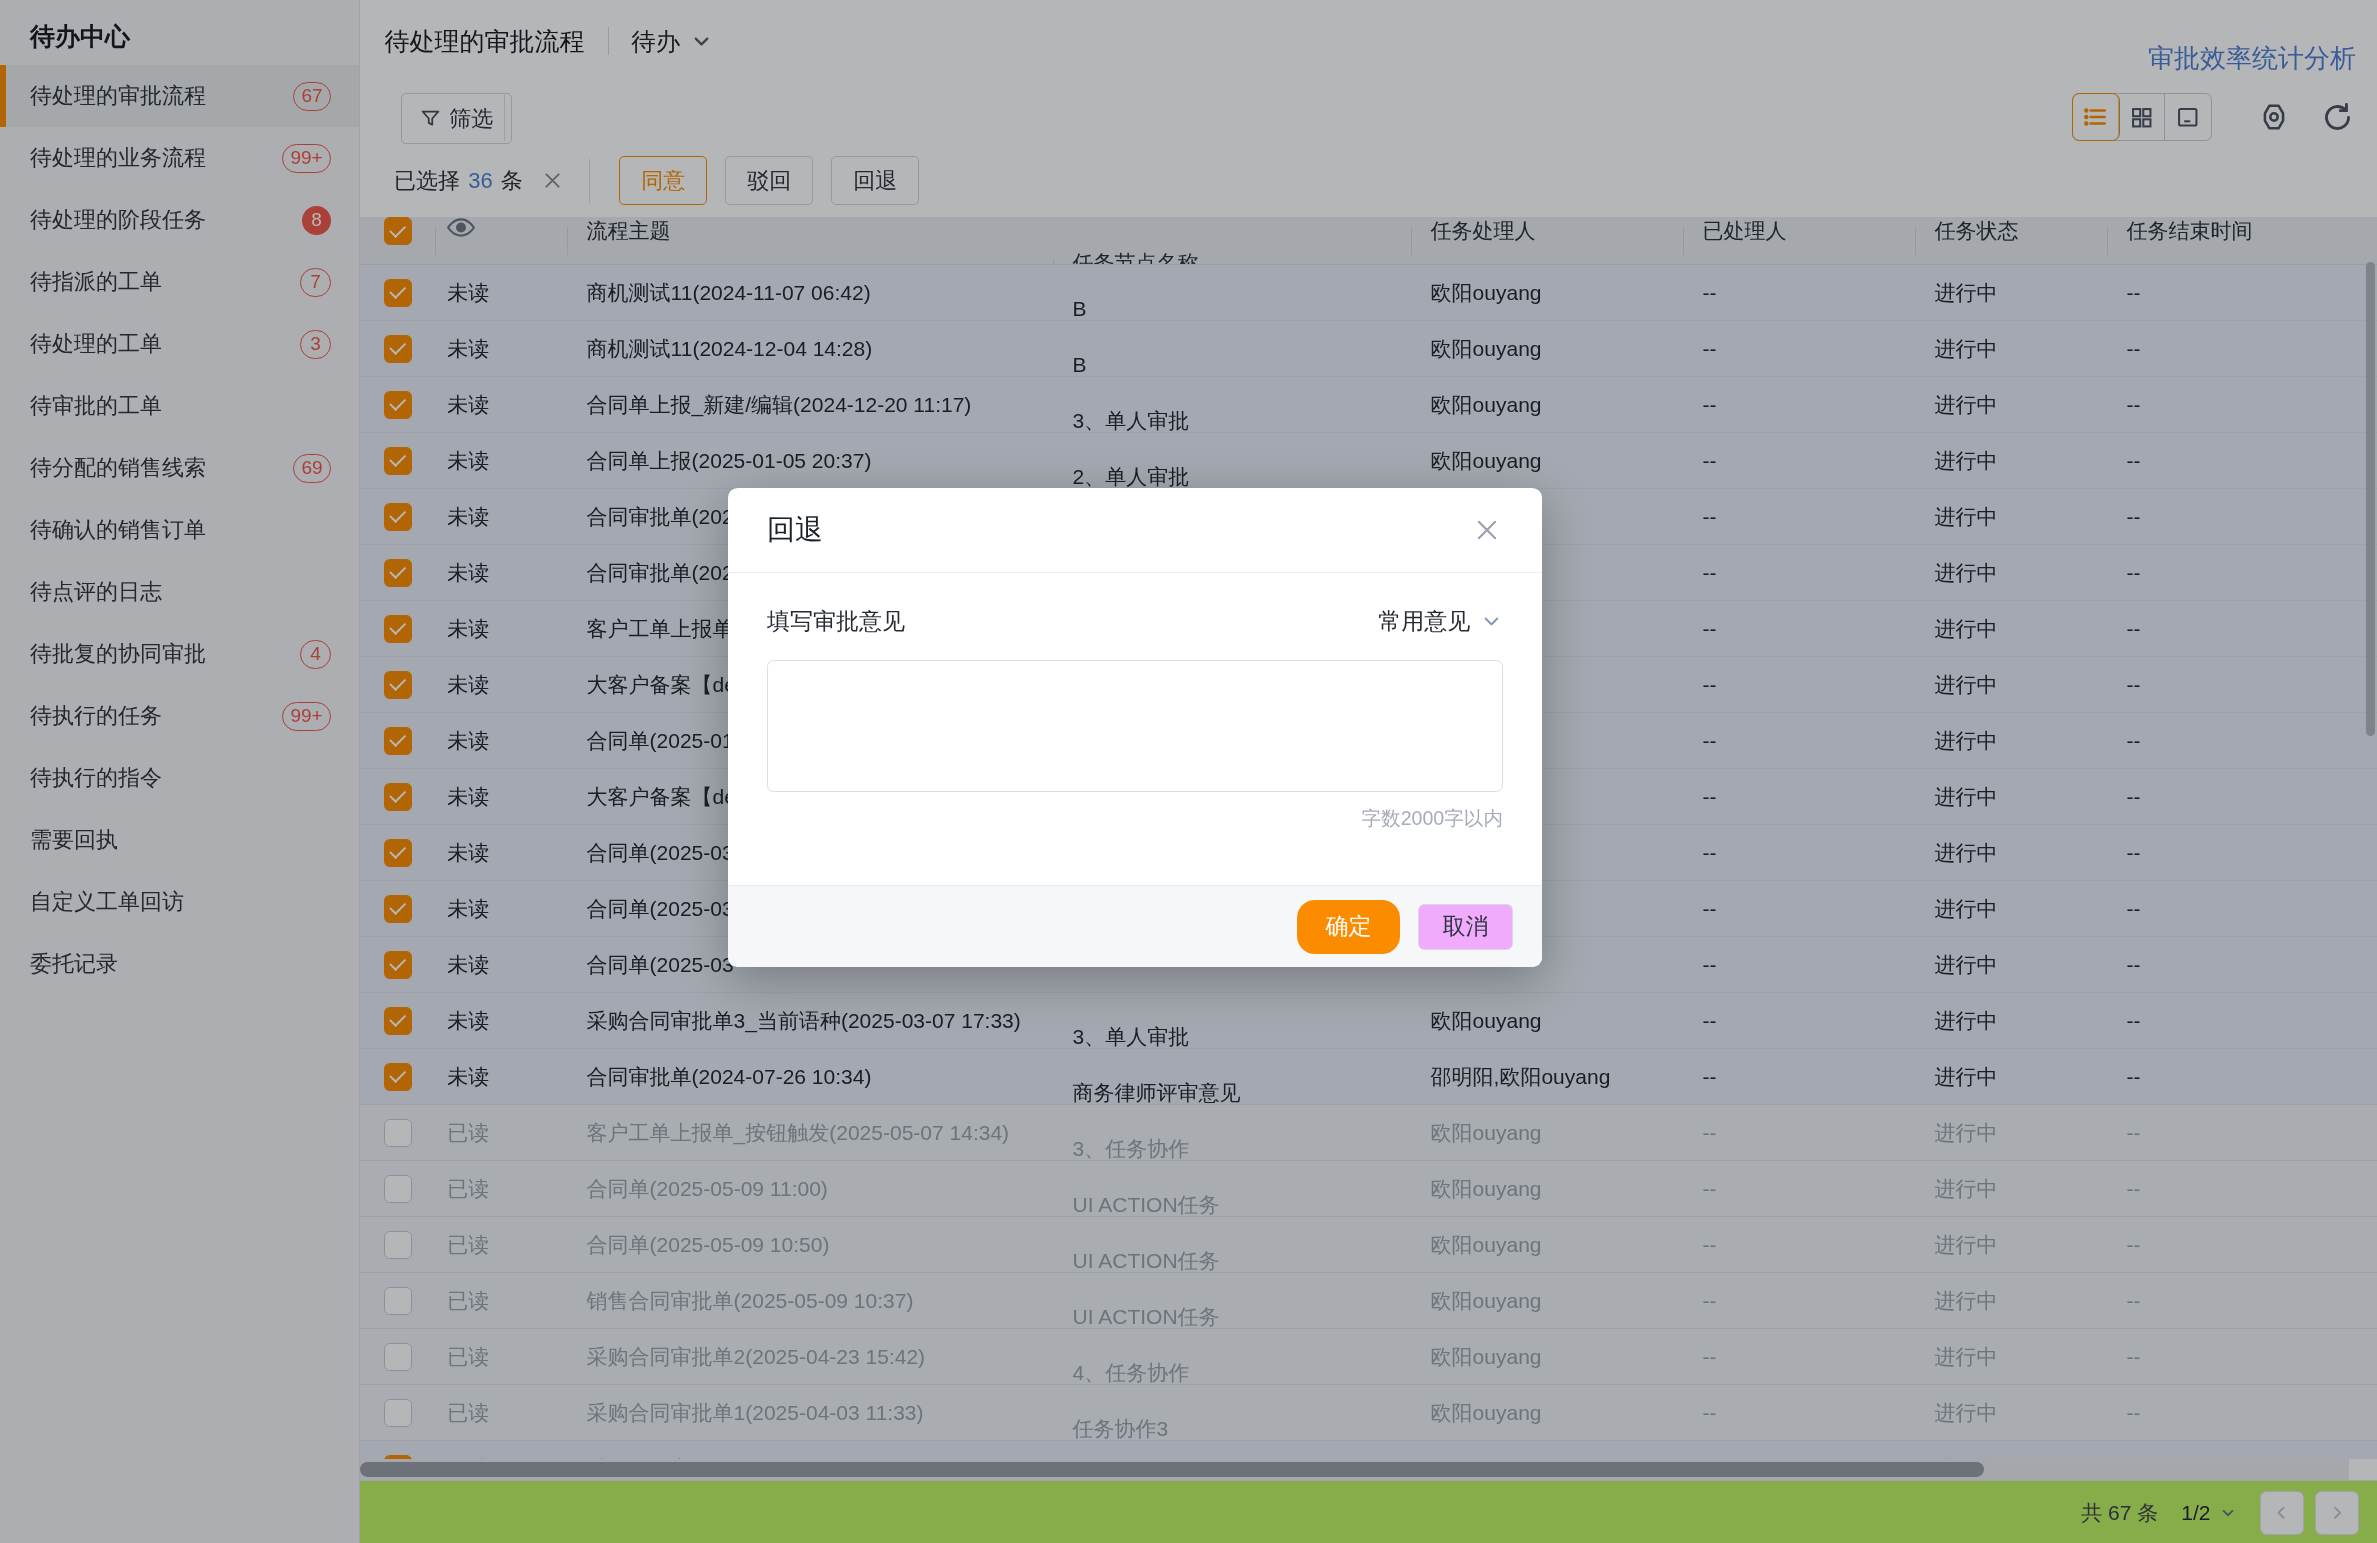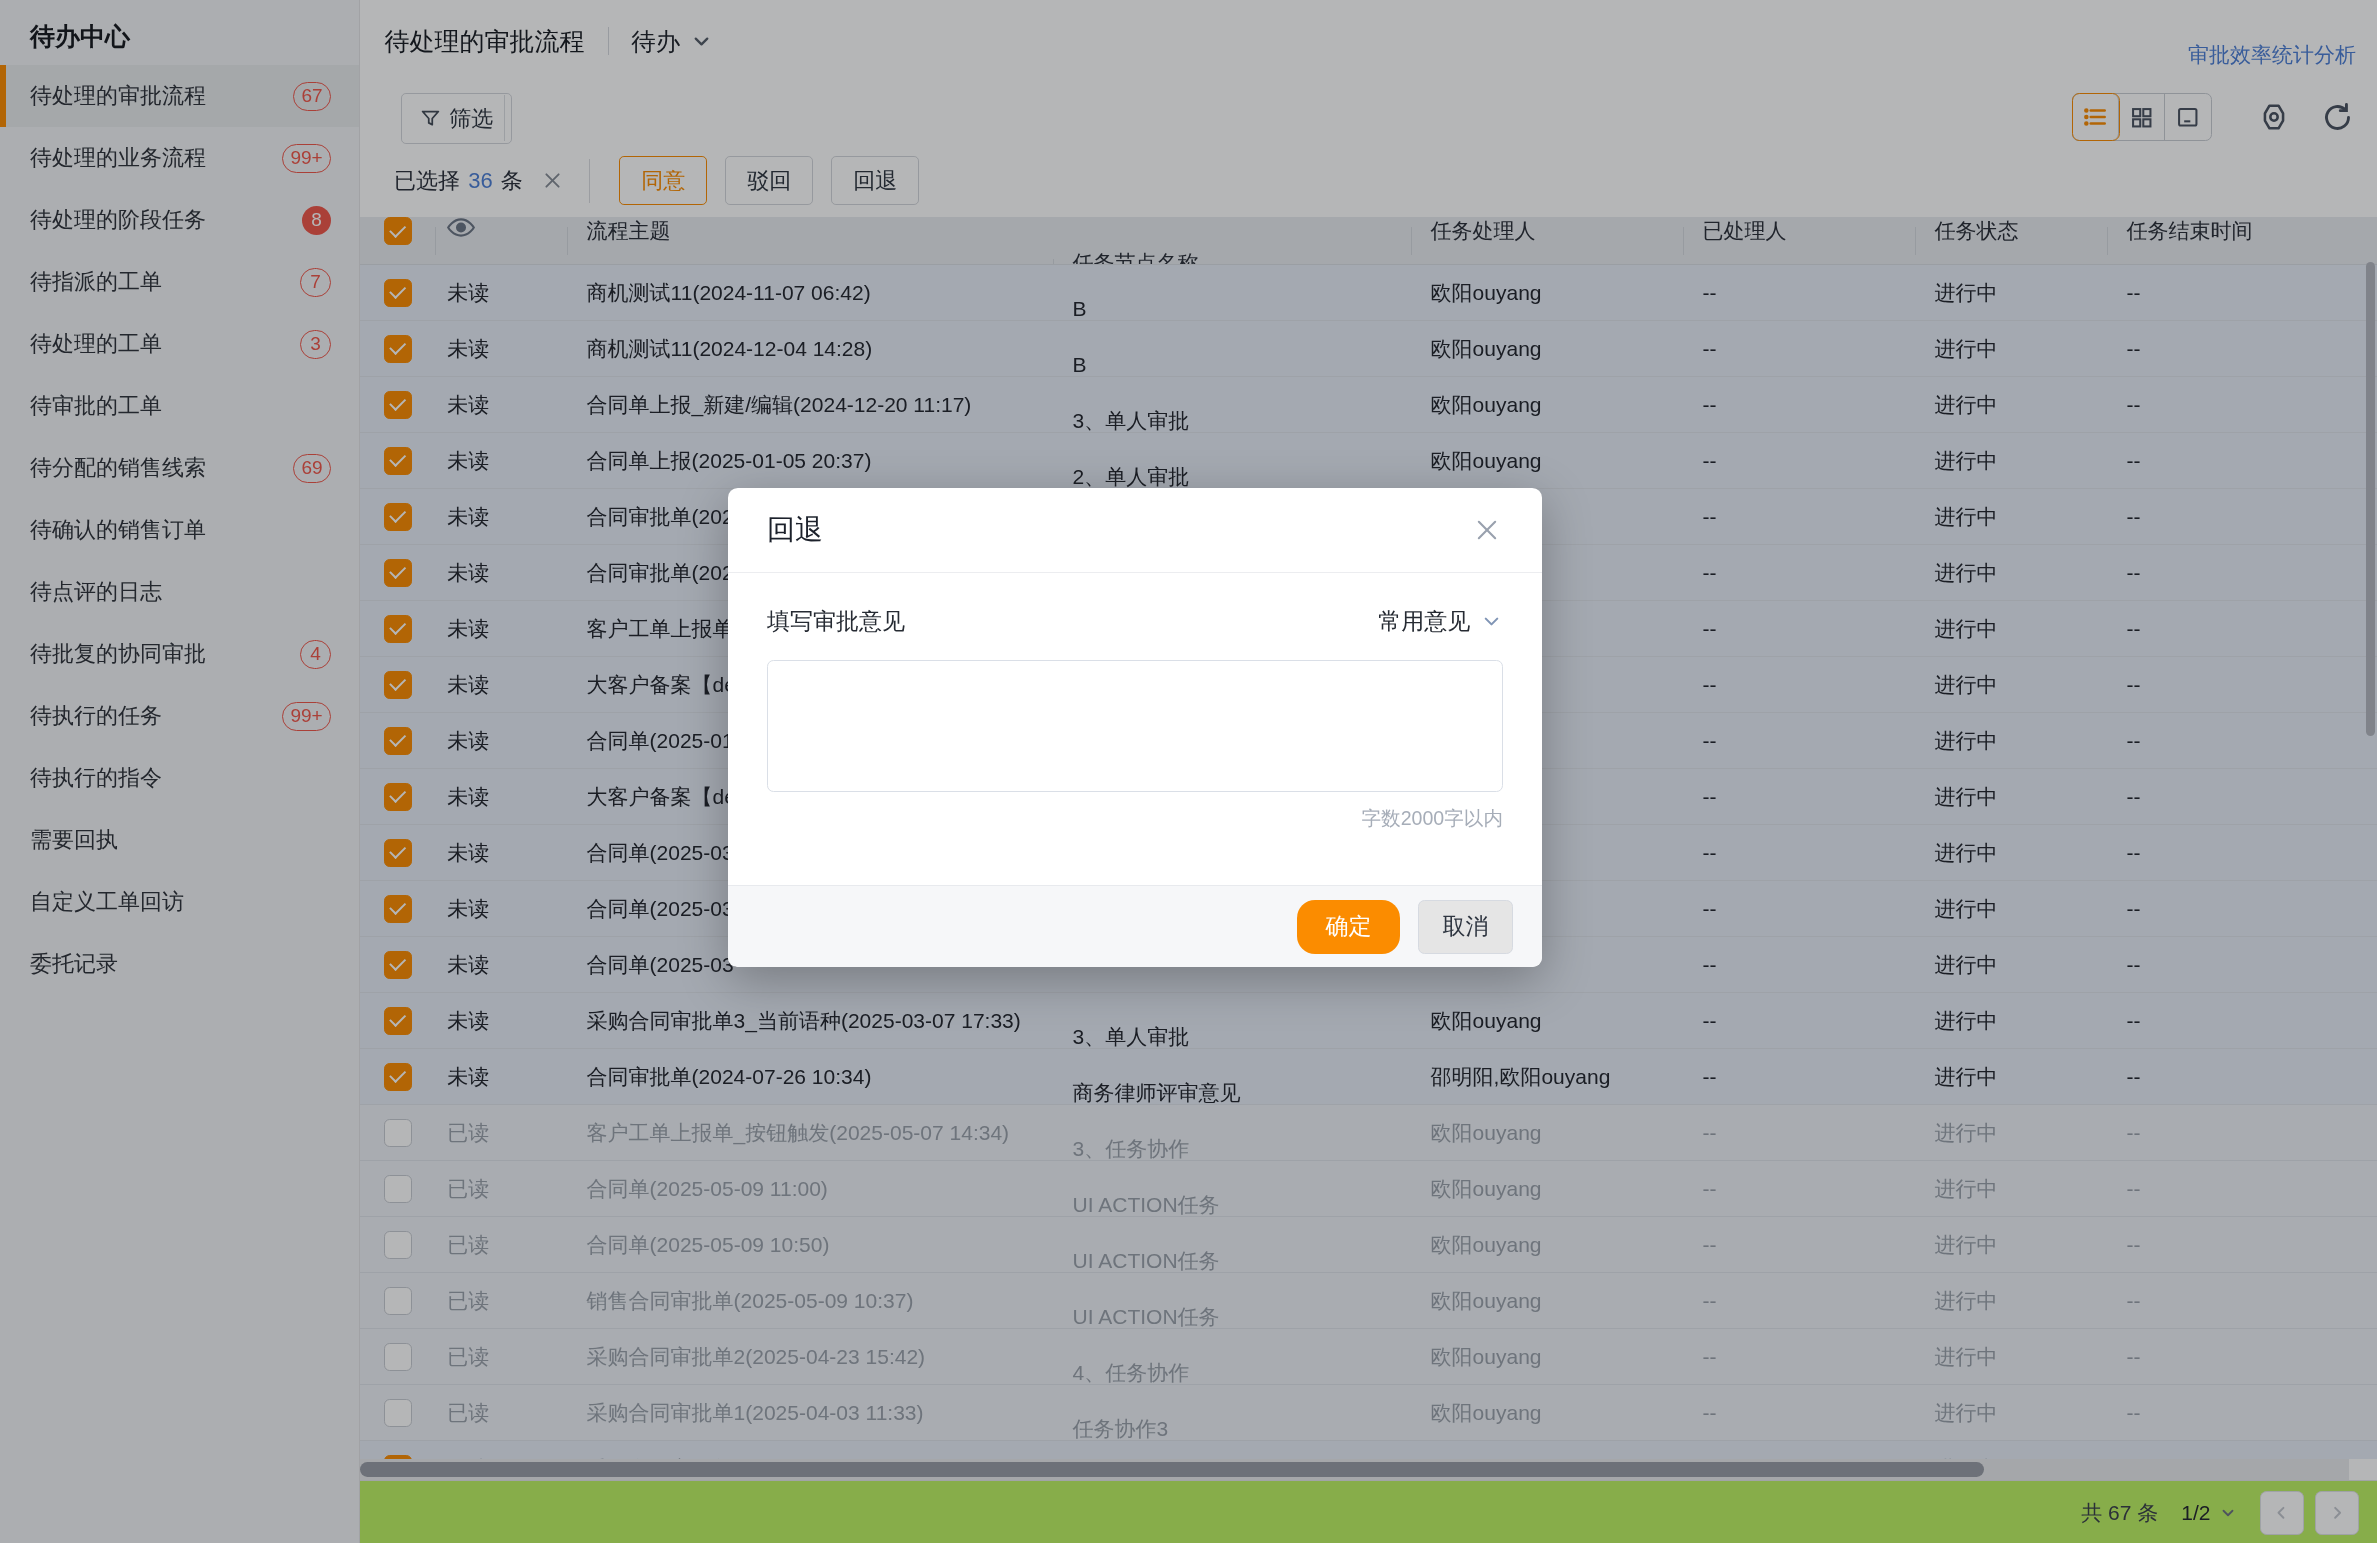--- a/index.html
+++ b/index.html
@@ -18,21 +18,21 @@
   .badge { min-width:31px; height:29px; border-radius:14.7px; display:flex; align-items:center; justify-content:center; font-size:19px; padding:0 7.4px;margin-left:48px; }
   .badge.outline { border:1.6px solid var(--red); color:var(--red); }
   .badge.solid { background:var(--red); color:#fff; width:29px; min-width:29px; padding:0; border-radius:50%; }
 
   
   .main { position:absolute; left:360px; top:0; right:0; bottom:0; background:#fff; }
   .page-header { position:absolute; top:0; left:0; right:0; height:82px; display:flex; align-items:center; padding-left:24.5px; }
   .ph-title { font-size:25px; color:#181c23; font-weight:500; }
   .ph-div { width:0.8px; height:28px; background:#d6d9de; margin:0 23px; }
   .ph-view { font-size:24.5px; color:#20242c; display:flex; align-items:center; gap:9.8px; cursor:pointer; }
-  .stats-link { position:absolute; right:21px; top:41px; font-size:21px; color:var(--link); cursor:pointer; }
+  .stats-link { position:absolute; right:21px; top:41px; font-size:26px; color:var(--link); cursor:pointer; }
 
   .toolbar { position:absolute; top:90px; left:7px; right:0; height:57px; }
   .filter-btn { position:absolute; left:34px; top:3.3px; height:51px; display:inline-flex; align-items:center; gap:8.2px; padding:0 18px; border:0.8px solid #d3d6db; border-radius:4.9px; font-size:22px; color:#2e3540; background:transparent; cursor:pointer; }
   .t-div { position:absolute; left:137px; top:4.9px; width:0.8px; height:46px; background:#dcdee2; }
   .right-controls { position:absolute; right:16.4px; top:3.3px; display:flex; align-items:center; }
   .vg-group { display:flex; border:0.8px solid #c9cdd3; border-radius:6.5px; }
   .vg-seg { width:46px; height:46px; display:flex; align-items:center; justify-content:center; cursor:pointer; border-right:0.8px solid #c9cdd3; }
   .vg-seg:last-child { border-right:none; }
   .vg-seg.active { outline:1.6px solid var(--accent); outline-offset:-0.8px; border-radius:6.5px; }
   .icon-btn { width:46px; height:46px; display:flex; align-items:center; justify-content:center; cursor:pointer; }
@@ -84,21 +84,21 @@
   .m-title { font-size:28px; color:#1c212b; font-weight:500; }
   .m-close { width:33px; height:33px; display:flex; align-items:center; justify-content:center; cursor:pointer; }
   .m-body { padding:33px 39px 0 39px; }
   .m-label-row { display:flex; align-items:center; justify-content:space-between; }
   .m-opinion { font-size:23px; color:#262b33; }
   .m-common { display:flex; align-items:center; gap:9.8px; font-size:23px; color:#262b33; cursor:pointer; }
   .m-textarea { margin-top:23px; width:100%; height:132px; border:1.6px solid #dadfe7; border-radius:6.5px; resize:none; font-size:21px; padding:13px 16.4px; font-family:inherit; color:#333; outline:none; background:#fff; }
   .m-hint { text-align:right; margin-top:9.8px; font-size:19.6px; color:#a6adb8; }
   .m-foot { position:absolute; left:0; right:0; bottom:0; height:82px; background:#f6f7f9; border-top:0.8px solid #e8eaee; border-radius:0 0 9.8px 9.8px; display:flex; align-items:center; justify-content:flex-end; gap:18px; padding-right:29px; }
   .btn-ok { width:103px; height:54px; background:var(--accent); color:#fff; border:none; border-radius:18px; font-size:23px; cursor:pointer; font-family:inherit; }
-  .btn-cancel { width:95px; height:54px; background:#e5e5e5; border:0.8px solid #d6dae1; color:#2e3540; border-radius:6.5px; font-size:23px; cursor:pointer; font-family:inherit; }
+  .btn-cancel { width:95px; height:46px; background:#f0abfc; border:0.8px solid #d6dae1; color:#2e3540; border-radius:6.5px; font-size:23px; cursor:pointer; font-family:inherit; }
 
   svg { display:block; }
 </style>
 </head>
 <body>
 
 <div id="root" style="--accent: #fb8c00; --red: #f0564a; --link: #4d7fd6;">
 
   <aside class="sidebar">
     <div class="sb-title">待办中心</div>

